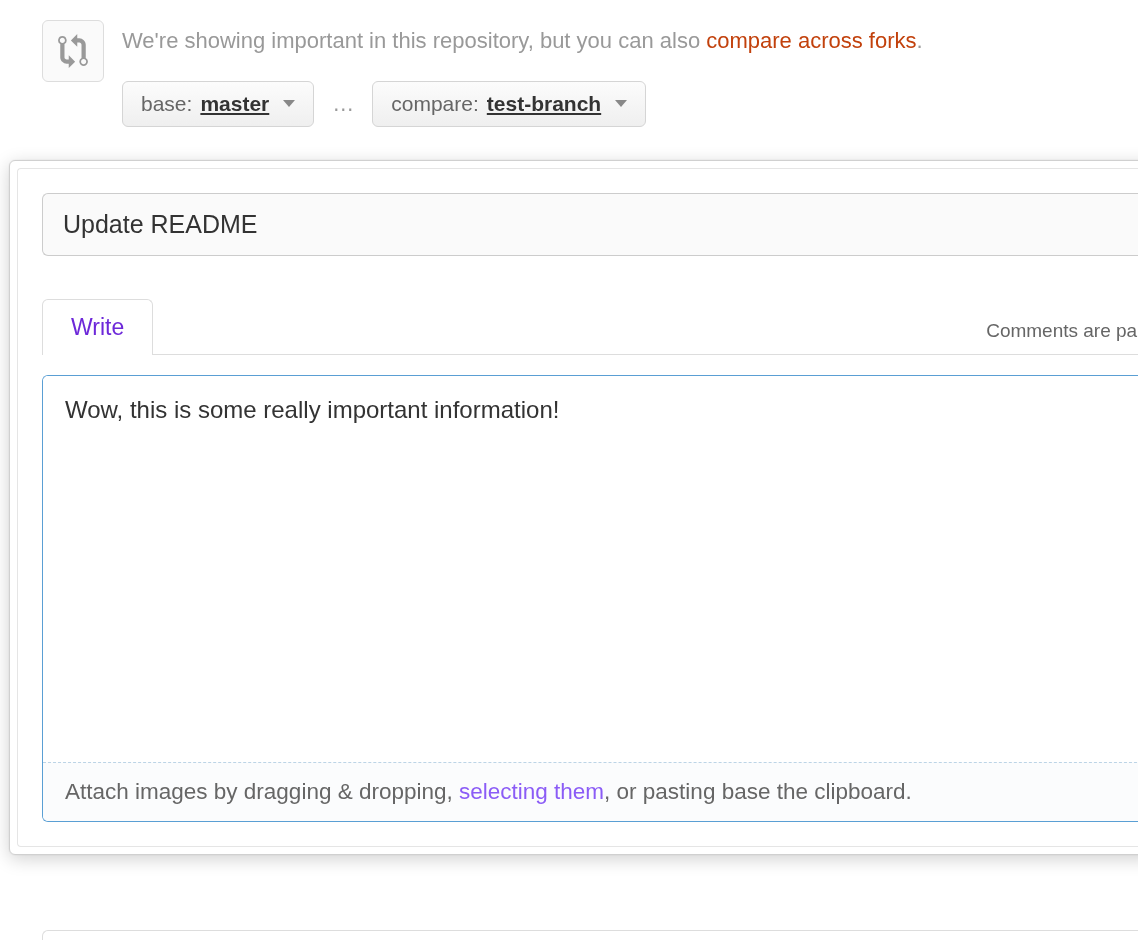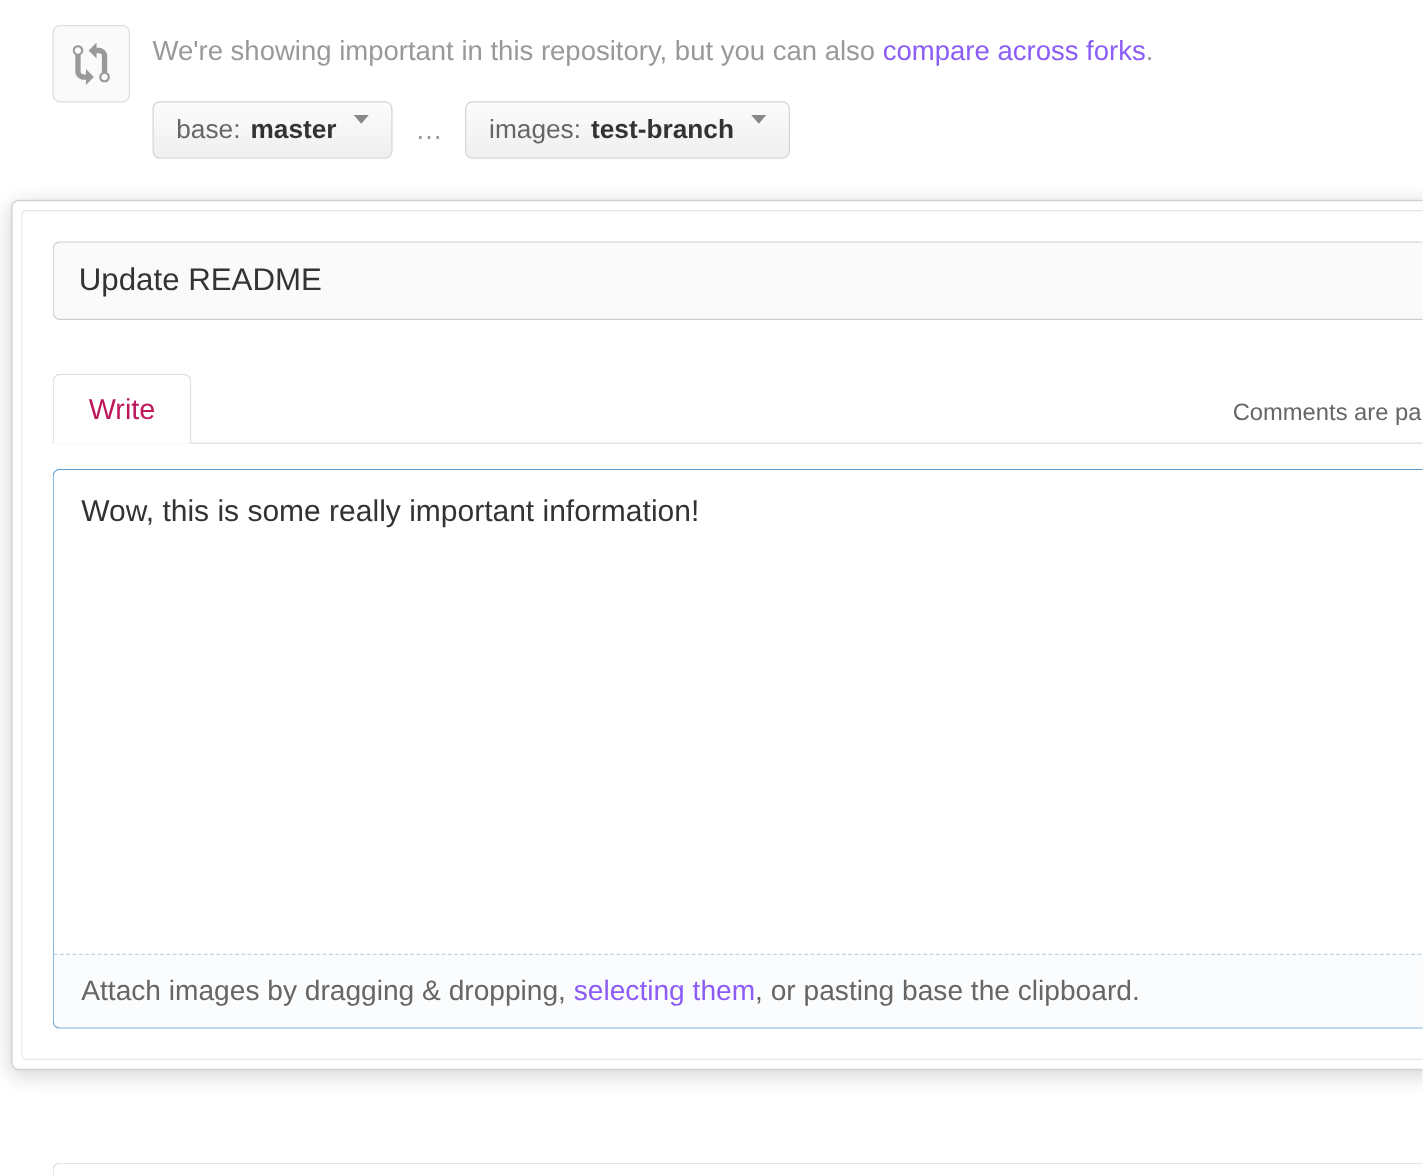--- a/index.html
+++ b/index.html
@@ -42,46 +42,48 @@
       padding-top: 6px;
     }
 
     .banner-text {
       font-size: 22px;
       color: #999;
       line-height: 1.4;
     }
 
     .banner-text a {
-      color: #8b5cf6;
+      color: #c2410c;
       text-decoration: none;
     }
 
     .branch-row {
       display: flex;
       align-items: center;
       gap: 14px;
       margin-top: 24px;
     }
 
     .branch-btn {
       display: inline-flex;
+      align-items: center;
       padding: 10px 18px;
       border: 1px solid #d5d5d5;
       border-radius: 6px;
       background: linear-gradient(#fcfcfc, #efefef);
       font-size: 21px;
       color: #666;
       cursor: pointer;
       gap: 8px;
     }
 
     .branch-btn .value {
       color: #333;
       font-weight: 600;
+      text-decoration: underline;
     }
 
     .caret {
       width: 0;
       height: 0;
       border-left: 6px solid transparent;
       border-right: 6px solid transparent;
       border-top: 7px solid #888;
       margin-left: 6px;
     }
@@ -143,21 +145,21 @@
       font-size: 23px;
       color: #666;
       border: 1px solid transparent;
       border-bottom: none;
       cursor: pointer;
       position: relative;
       bottom: -1px;
     }
 
     .tab.active {
-      color: #be185d;
+      color: #6d28d9;
       border-color: #ddd;
       border-radius: 6px 6px 0 0;
       background: #fff;
     }
 
     .parse-note {
       font-size: 19px;
       color: #666;
       padding-bottom: 12px;
       padding-right: 4px;
@@ -228,21 +230,21 @@
       <span>We're showing important in this repository, but you can also </span><a href="#">compare across forks</a><span>.</span>
     </div>
     <div class="branch-row">
       <button class="branch-btn">
         <span>base:</span>
         <span class="value">master</span>
         <span class="caret"></span>
       </button>
       <span class="ellipsis">…</span>
       <button class="branch-btn">
-        <span>images:</span>
+        <span>compare:</span>
         <span class="value">test-branch</span>
         <span class="caret"></span>
       </button>
     </div>
   </div>
 </div>
 
 <div class="editor-panel">
   <div class="editor-inner">
     <input type="text" class="title-input" value="Update README" style="">

